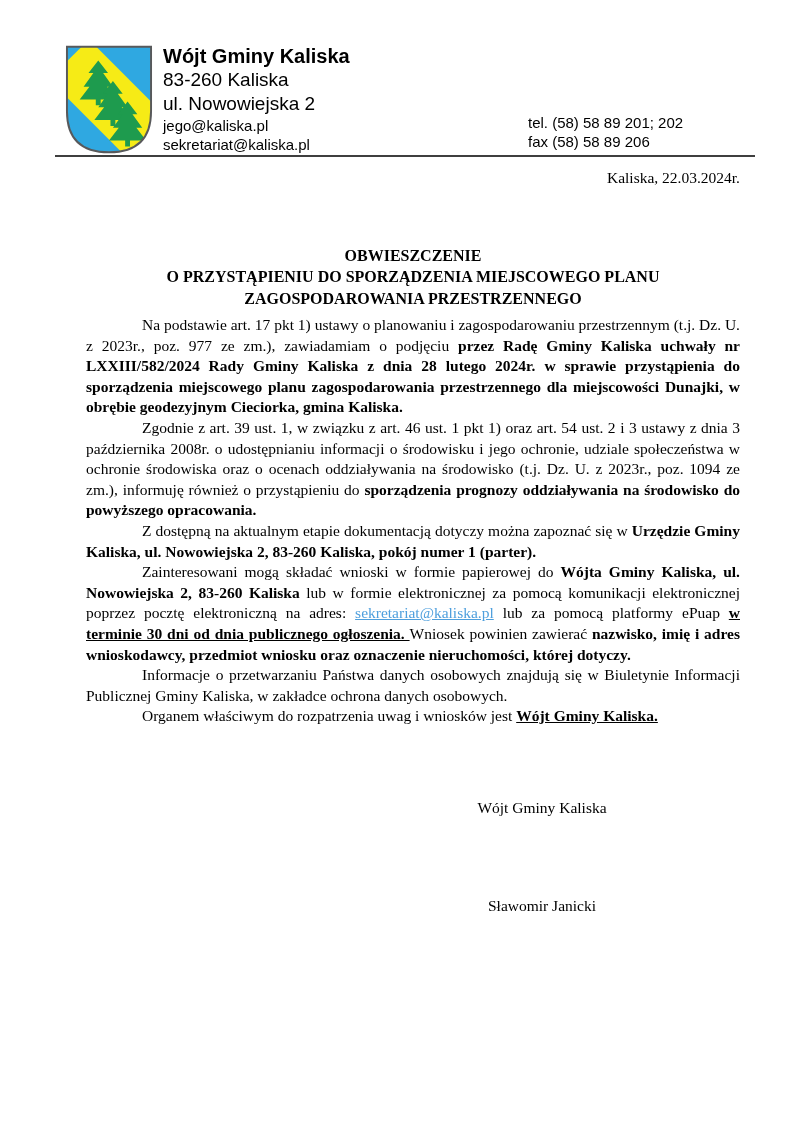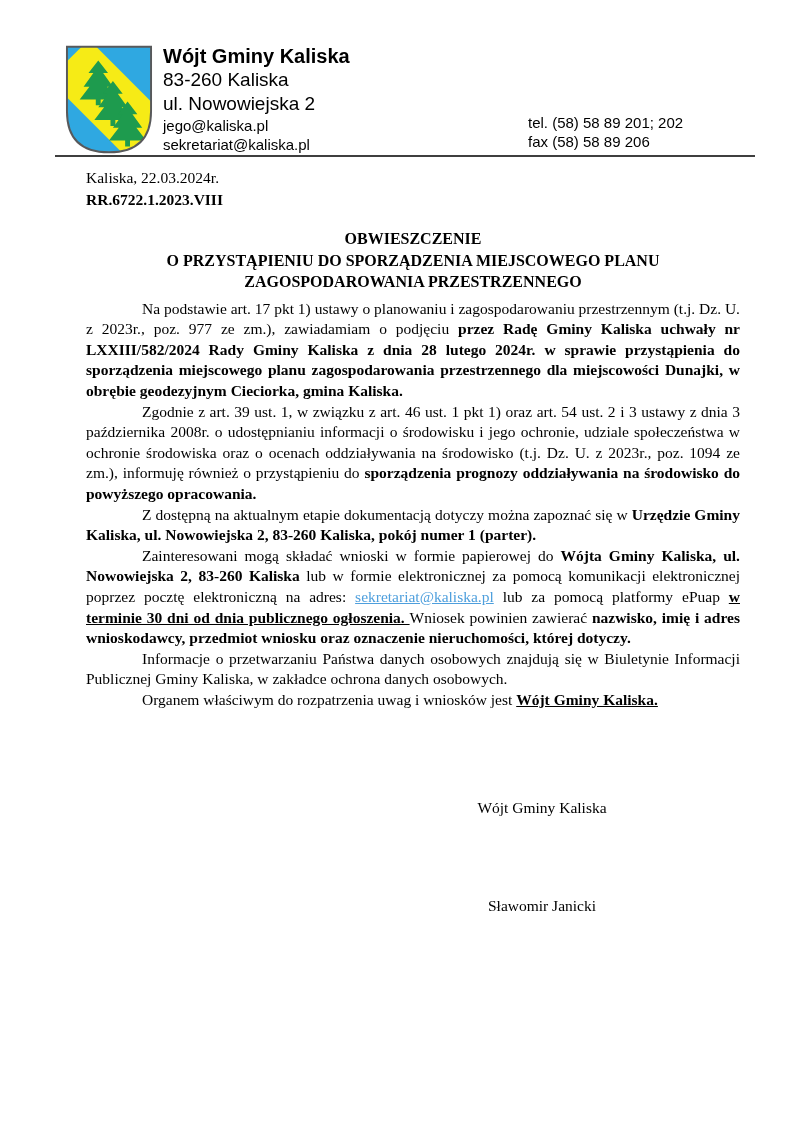--- a/index.html
+++ b/index.html
@@ -20,23 +20,23 @@
   .org-name { font-weight:bold; font-size:20px; }
   .org-mail { font-size:15px; line-height:19px; }
   .contact-block {
     position:absolute; left:528px; top:113px;
     font-family:"Liberation Sans", sans-serif; font-size:15px; line-height:19px;
   }
   .head-rule { position:absolute; left:55px; top:155px; width:700px; height:2px; background:#3f3f3f; }
 
   
   .content { position:absolute; left:86px; top:168px; width:654px; font-size:15.5px; line-height:20.6px; }
-  .date-line { }
+  .date-line { text-align:right; }
   .ref-line { font-weight:bold; margin-top:1px; }
-  .doc-title { margin-top:18px; text-align:center; font-weight:bold; font-size:16px; line-height:21.5px; }
+  .doc-title { margin-top:56px; text-align:center; font-weight:bold; font-size:16px; line-height:21.5px; }
   .paragraphs { margin-top:6px; }
   .body-par { text-align:justify; text-indent:56px; }
   .b { font-weight:bold; }
   .u { text-decoration:underline; }
   .link { color:#4E9FDD; text-decoration:underline; cursor:pointer; word-break:break-all; }
 
   
   .sig-role { position:absolute; left:402px; top:799px; width:280px; text-align:center; font-size:15.5px; }
   .sig-name { position:absolute; left:402px; top:855px; width:280px; text-align:center; font-size:15.5px;margin-top:42px; }
 </style>
@@ -76,21 +76,20 @@
     <div class="contact-block">
       <div>tel. (58) 58 89 201; 202</div>
       <div>fax (58) 58 89 206</div>
     </div>
 
     <div class="head-rule"></div>
   </div>
 
   <div class="content">
     <div class="date-line">Kaliska, 22.03.2024r.</div>
-    <div class="ref-line">RR.6722.1.2023.VIII</div>
 
     <div class="doc-title">
       <div>OBWIESZCZENIE</div>
       <div>O PRZYSTĄPIENIU DO SPORZĄDZENIA MIEJSCOWEGO PLANU</div>
       <div>ZAGOSPODAROWANIA PRZESTRZENNEGO</div>
     </div>
 
     <div class="paragraphs">
         <p class="body-par"><span>Na podstawie art. 17 pkt 1) ustawy o planowaniu i zagospodarowaniu przestrzennym (t.j. Dz. U. z 2023r., poz. 977 ze zm.), zawiadamiam o podjęciu </span><span class="b">przez Radę Gminy Kaliska uchwały nr LXXIII/582/2024 Rady Gminy Kaliska z dnia 28 lutego 2024r. w sprawie przystąpienia do sporządzenia miejscowego planu zagospodarowania przestrzennego dla miejscowości Dunajki, w obrębie geodezyjnym Cieciorka, gmina Kaliska.</span></p>
         <p class="body-par"><span>Zgodnie z art. 39 ust. 1, w związku z art. 46 ust. 1 pkt 1) oraz art. 54 ust. 2 i 3 ustawy z dnia 3 października 2008r. o udostępnianiu informacji o środowisku i jego ochronie, udziale społeczeństwa w ochronie środowiska oraz o ocenach oddziaływania na środowisko (t.j. Dz. U. z 2023r., poz. 1094 ze zm.), informuję również o przystąpieniu do </span><span class="b">sporządzenia prognozy oddziaływania na środowisko do powyższego opracowania.</span></p>

